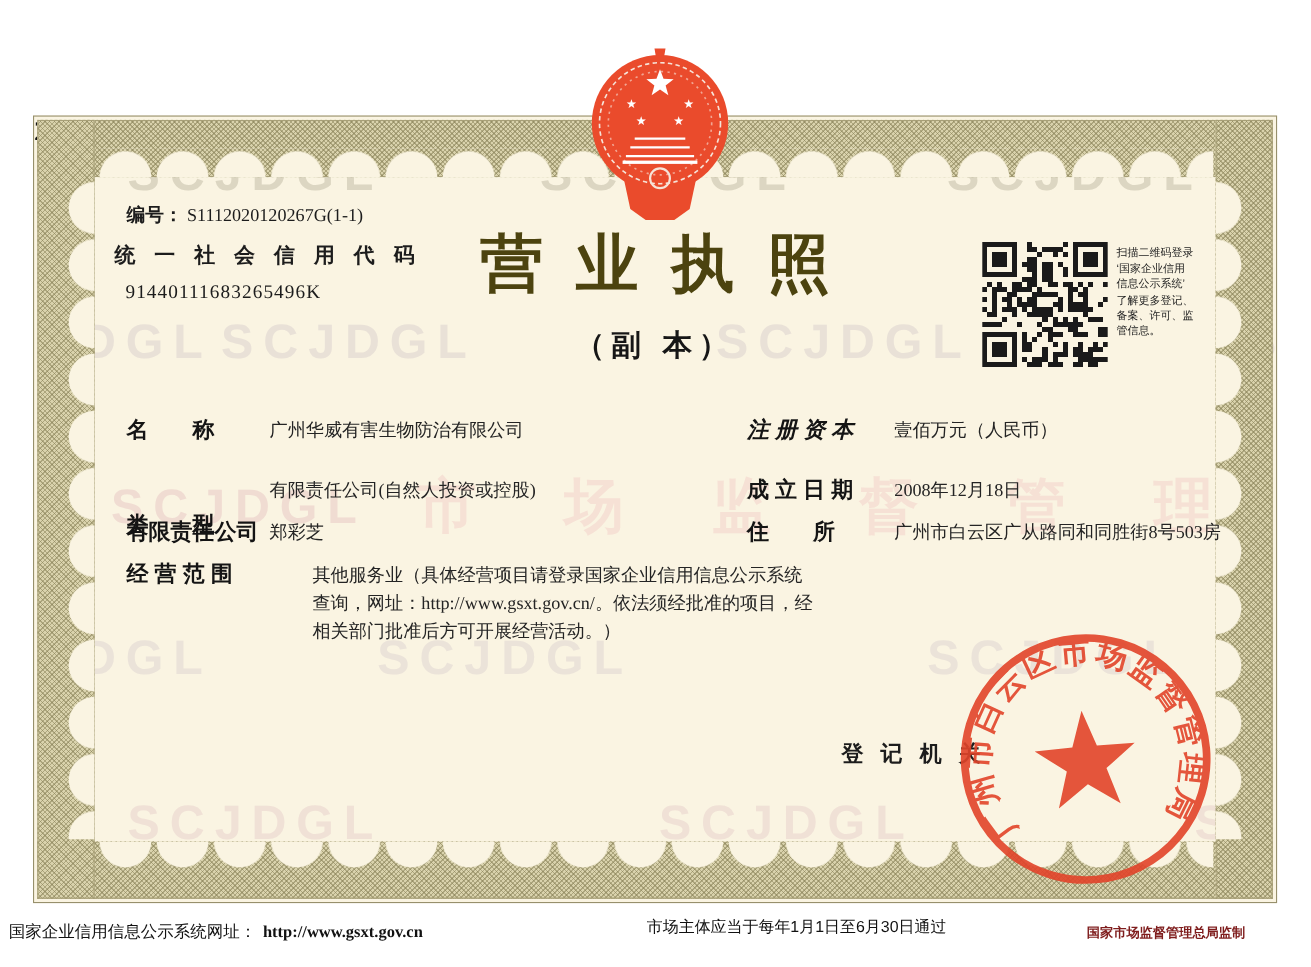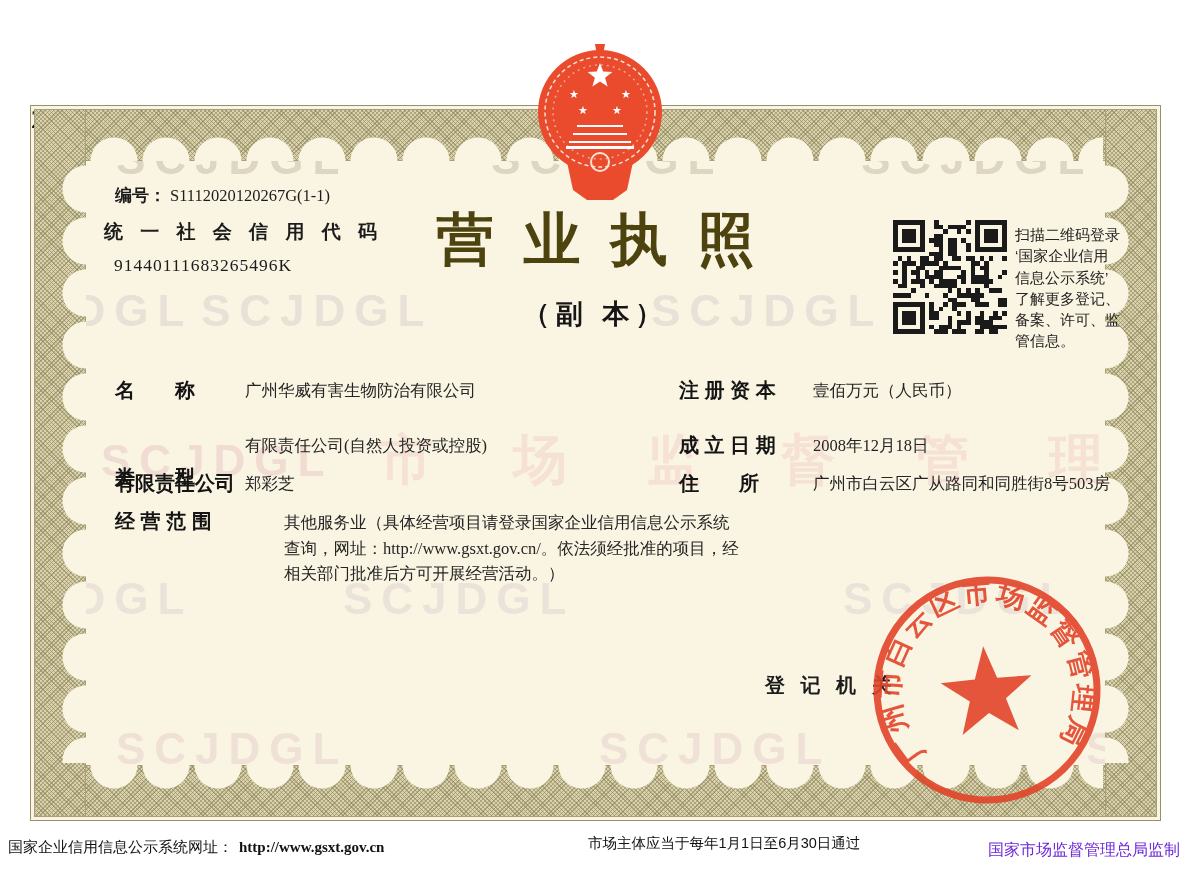--- a/index.html
+++ b/index.html
@@ -45,21 +45,21 @@
   .credit-label { left:73px; top:113px; font-size:19px; font-weight:700; letter-spacing:6px; }
   .credit-code { left:83px; top:149px; font-size:17.5px; letter-spacing:1px;
     font-family:"Liberation Serif", serif; }
 
   .doc-title { left:0; right:0; top:96px; text-align:center; font-size:57px; font-weight:700;
     color:#4c430f; letter-spacing:30px; text-indent:30px; }
   .doc-subtitle { left:0; right:0; top:190px; text-align:center; font-size:27px;
     font-weight:600; letter-spacing:6px; color:#161616; }
 
   .qr-box { left:862px; top:114px; width:114px; height:114px; }
-  .qr-caption { left:984px; top:118px; width:152px; font-size:15px; line-height:1.42;
+  .qr-caption { left:984px; top:118px; width:152px; font-size:10px; line-height:1.42;
     font-weight:500; white-space:pre-line; color:#222; }
 
   .field-label { font-size:20px; font-weight:600; color:#141414; white-space:nowrap; }
   .field-value { font-size:16.5px; color:#242424; font-family:"Liberation Serif", serif; }
   .lv { left:214px; }
   .rv { left:782px; }
   .scope-value { width:455px; line-height:1.55; }
 
   .reg-label { left:734px; top:566px; font-size:20px; font-weight:600; letter-spacing:5px; }
 
@@ -70,21 +70,21 @@
 
   .seal { position:absolute; left:838px; top:466px; width:236px; height:236px; z-index:4;
     opacity:.9; transform:rotate(-5deg); }
 
   .emblem { position:absolute; left:533px; top:40px; width:134px; height:160px; z-index:10; }
 
   .footer-left  { position:absolute; left:8px; top:838px; font-size:15px; color:#111; }
   .footer-url   { font-family:"Liberation Serif", serif; font-weight:700; font-size:15px; margin-left:6px; }
   .footer-center{ position:absolute; left:588px; top:833px; font-size:14.5px; line-height:1.5;
     font-weight:500; color:#111; }
-  .footer-right { position:absolute; left:988px; top:840px; font-size:16px; font-weight:400; color:#6d28d9; }
+  .footer-right { position:absolute; left:988px; top:840px; font-size:12px; font-weight:700; color:#7f1d1d; }
 </style>
 </head>
 <body>
 
 <div class="certificate">
 
   <div id="wm-layer">
       <span class="wm" style="left: 85px; top: 28px; font-size: 44px; letter-spacing: 9px; color: rgb(220, 214, 194);">SCJDGL</span>
       <span class="wm" style="left: 460px; top: 28px; font-size: 44px; letter-spacing: 9px; color: rgb(220, 214, 194);">SCJDGL</span>
       <span class="wm" style="left: 830px; top: 28px; font-size: 44px; letter-spacing: 9px; color: rgb(220, 214, 194);">SCJDGL</span>
@@ -339,21 +339,21 @@
 
   <div class="ct field-label" style="left:84px; top:271px;">名　　称</div>
   <div class="ct field-value lv" style="top:274px;">广州华威有害生物防治有限公司</div>
   <div class="ct field-label" style="left:84px; top:326px;margin-top:32px;">类　　型</div>
   <div class="ct field-value lv" style="top:329px;">有限责任公司(自然人投资或控股)</div>
   <div class="ct field-label" style="left:84px; top:364px;">有限责任公司</div>
   <div class="ct field-value lv" style="top:367px;">郑彩芝</div>
   <div class="ct field-label" style="left:84px; top:402px;">经 营 范 围</div>
   <div class="ct field-value lv scope-value" style="top:404px;margin-left:39px;">其他服务业（具体经营项目请登录国家企业信用信息公示系统查询，网址：http://www.gsxt.gov.cn/。依法须经批准的项目，经相关部门批准后方可开展经营活动。）</div>
 
-  <div class="ct field-label" style="left:648px; top:271px;">注 册 资 本</div>
+  <div class="ct field-label" style="left:648px; top:271px;font-style:italic;">注 册 资 本</div>
   <div class="ct field-value rv" style="top:274px;">壹佰万元（人民币）</div>
   <div class="ct field-label" style="left:648px; top:326px;">成 立 日 期</div>
   <div class="ct field-value rv" style="top:329px;">2008年12月18日</div>
   <div class="ct field-label" style="left:648px; top:364px;">住　　所</div>
   <div class="ct field-value rv" style="top:367px;">广州市白云区广从路同和同胜街8号503房</div>
 
   <div class="ct reg-label">登 记 机 关</div>
 
   <div class="seal">
     <svg viewBox="0 0 236 236" width="236" height="236">

